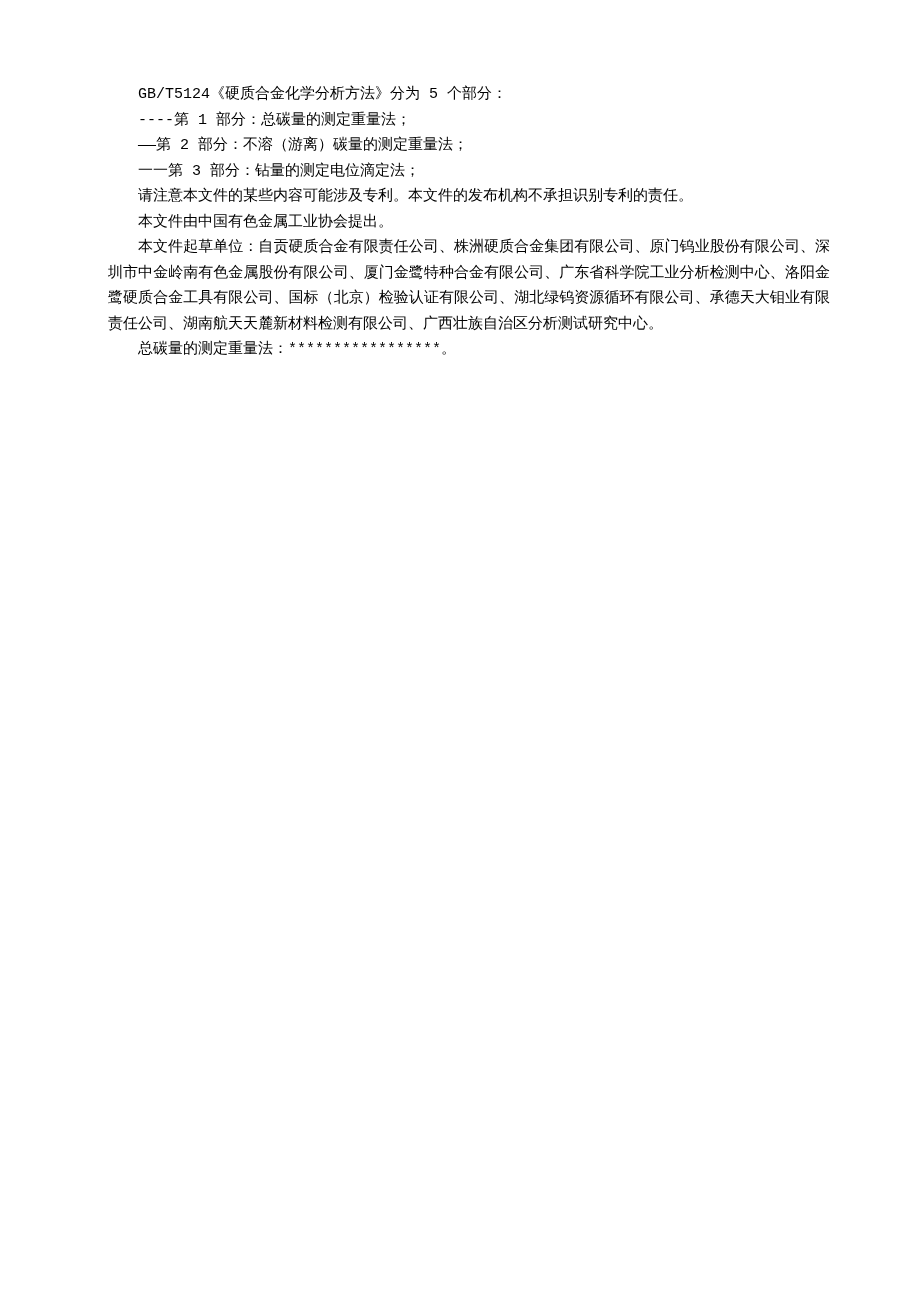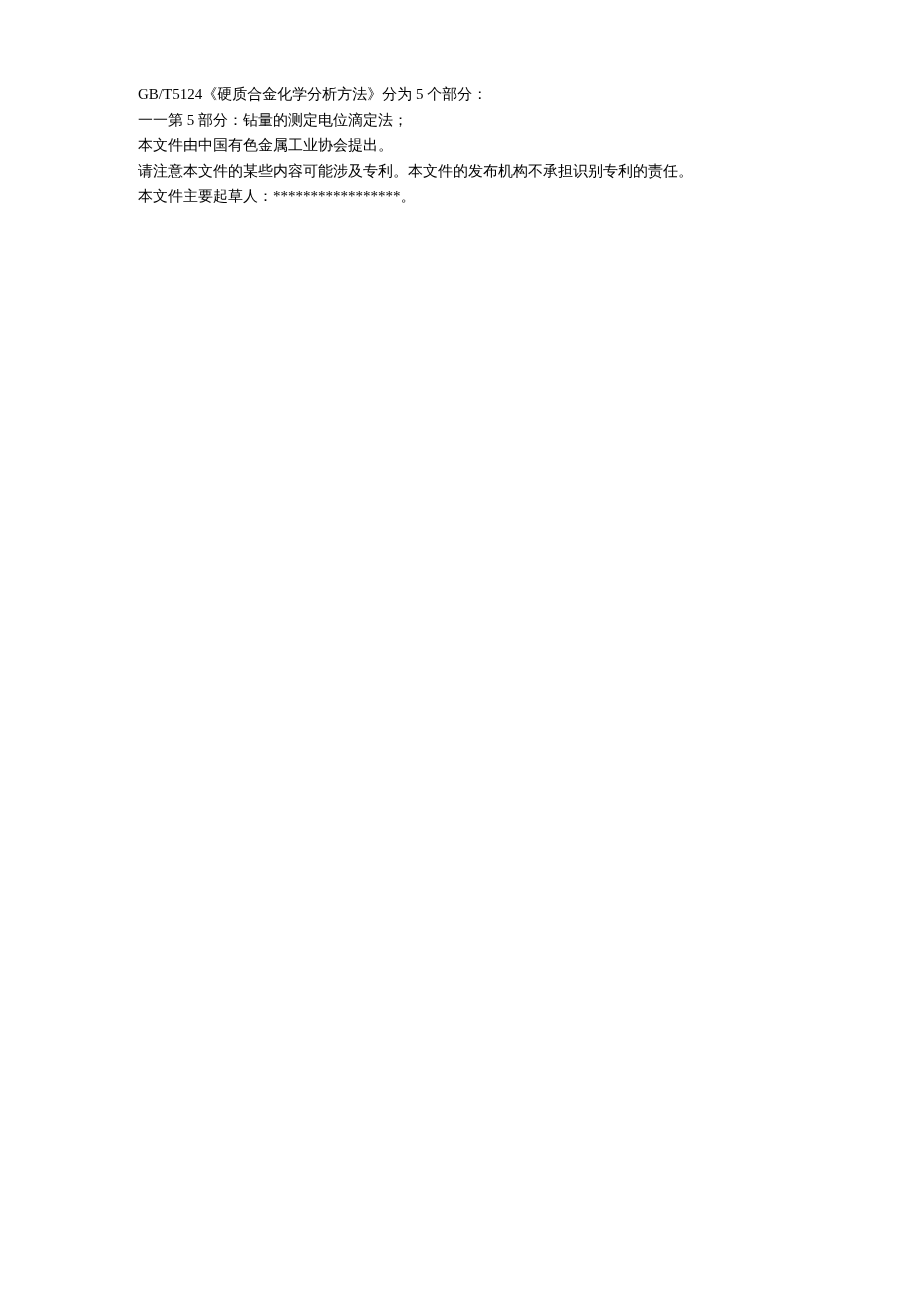--- a/index.html
+++ b/index.html
@@ -15,24 +15,28 @@
       font-size: 15px;
       line-height: 1.7;
       color: #000000;
       padding: 82px 90px 82px 108px;
     }
     .content {
       text-align: justify;
     }
     .indent {
       text-indent: 2em;
+      font-family: Liberation Mono, monospace;
     }
   </style>
 </head>
 <body>
 
 <div class="content">
   <p class="indent">GB/T5124《硬质合金化学分析方法》分为 5 个部分：</p>
-  <p class="indent">一一第 5 部分：钻量的测定电位滴定法；</p>
+  <p class="indent">----第 1 部分：总碳量的测定重量法；</p>
+  <p class="indent">——第 2 部分：不溶（游离）碳量的测定重量法；</p>
+  <p class="indent">一一第 3 部分：钻量的测定电位滴定法；</p>
+  <p class="indent">请注意本文件的某些内容可能涉及专利。本文件的发布机构不承担识别专利的责任。</p>
   <p class="indent">本文件由中国有色金属工业协会提出。</p>
-  <p class="indent">请注意本文件的某些内容可能涉及专利。本文件的发布机构不承担识别专利的责任。</p>
-  <p class="indent">本文件主要起草人：*****************。</p>
+  <p class="indent">本文件起草单位：自贡硬质合金有限责任公司、株洲硬质合金集团有限公司、原门钨业股份有限公司、深圳市中金岭南有色金属股份有限公司、厦门金鹭特种合金有限公司、广东省科学院工业分析检测中心、洛阳金鹭硬质合金工具有限公司、国标（北京）检验认证有限公司、湖北绿钨资源循环有限公司、承德天大钼业有限责任公司、湖南航天天麓新材料检测有限公司、广西壮族自治区分析测试研究中心。</p>
+  <p class="indent">总碳量的测定重量法：*****************。</p>
 </div>
 
 </body></html>

